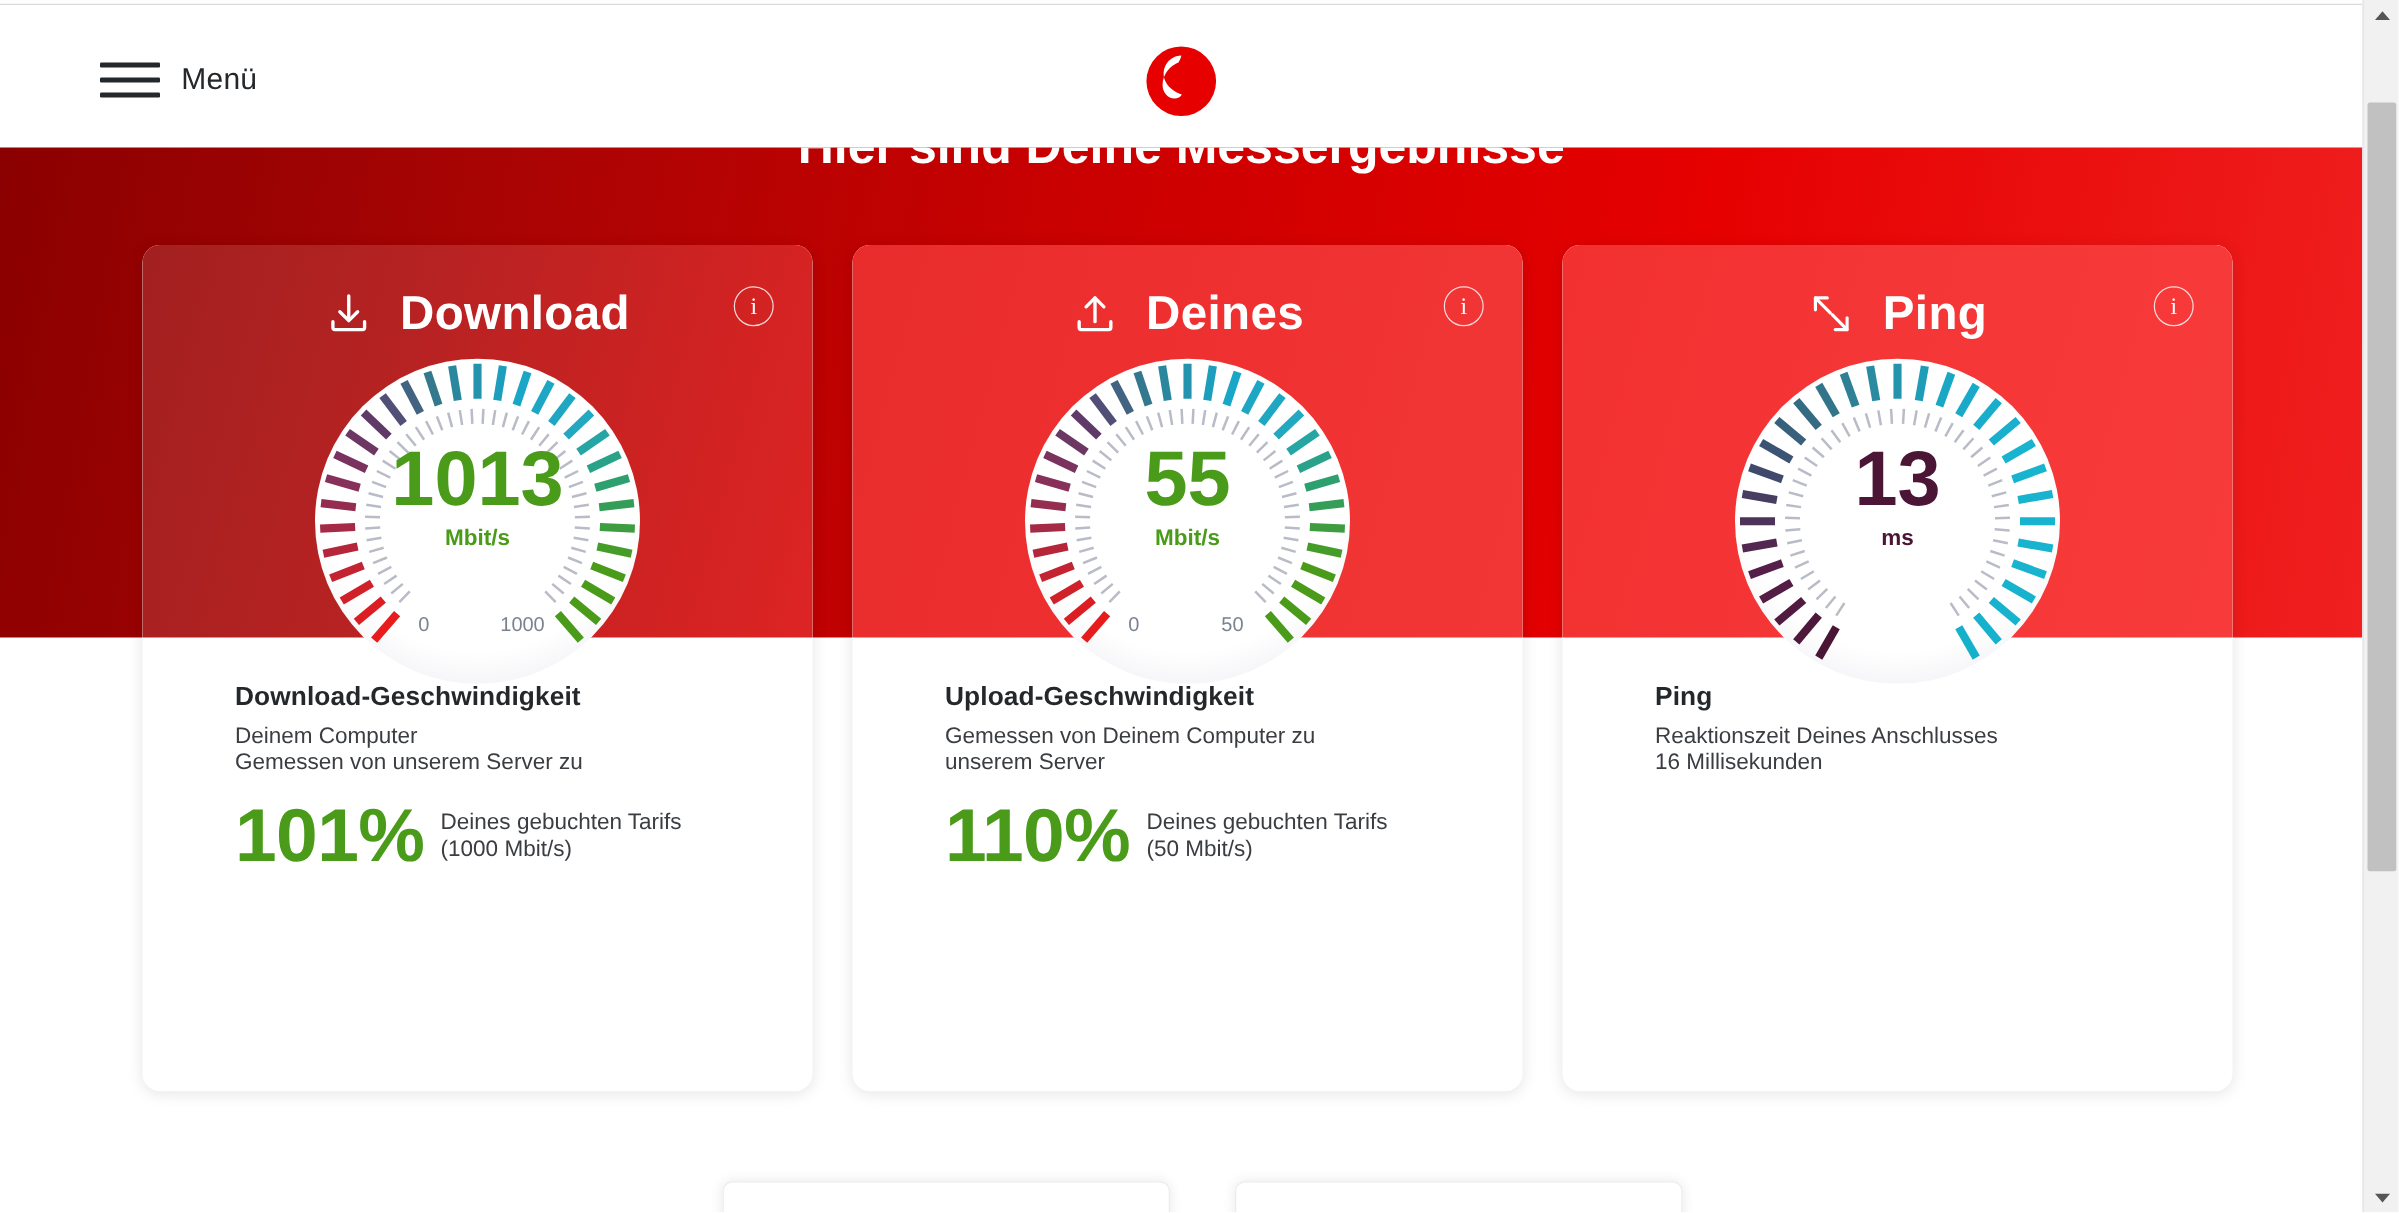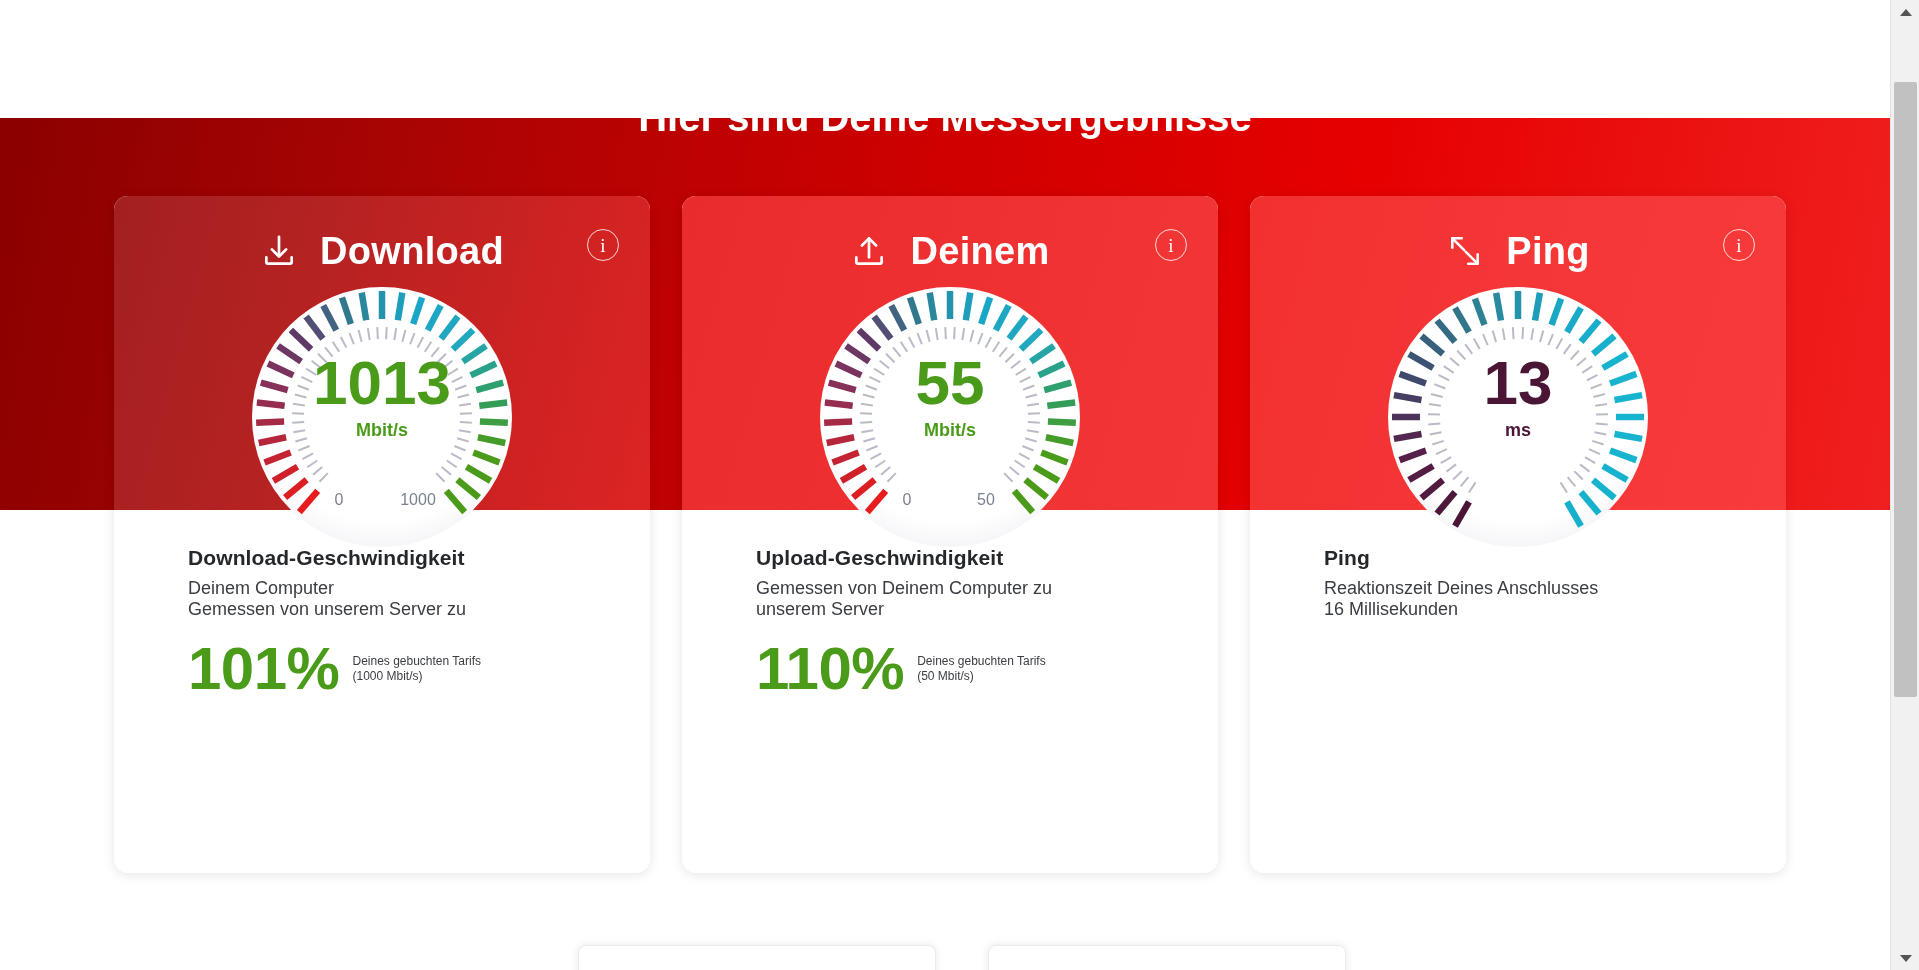--- a/index.html
+++ b/index.html
@@ -190,21 +190,21 @@
     gap: 13px;
   }
   .percent-num {
     font-size: 60px;
     font-weight: bold;
     color: #4a9b19;
     line-height: 1;
     letter-spacing: -.5px;
   }
   .percent-text {
-    font-size: 12px;
+    font-size: 18px;
     color: #3a3d41;
     line-height: 1.21;
   }
 
   
   .bottom-card {
     position: absolute;
     top: 945px;
     height: 60px;
     background: #ffffff;
@@ -252,20 +252,36 @@
     left: 0; top: 24px;
     width: 29px; height: 922px;
   }
 </style>
 </head>
 <body>
 
 <div id="viewport">
   <div id="page">
 
+    <div id="topbar">
+      <div id="menu-button">
+        <span id="hamburger">
+          <span></span>
+            <span></span>
+            <span></span>
+        </span>
+        <span id="menu-label">Menü</span>
+      </div>
+      <div id="logo">
+        <svg viewBox="0 0 64 64" width="66" height="66" aria-hidden="true">
+          <circle cx="32" cy="32" r="27" fill="#e60000"></circle>
+          <path d="M32 12c-4 0-8.3 2.1-10.9 5.6-3.4 4.6-3.5 10.3-1.2 14.8 2.7 5.3 8.1 8.6 12.6 9.8-1.1 1.9-3.2 3.2-5.8 3.2-5 0-9.2-4.4-9.2-10.6 0-7.5 5.2-14.6 12.6-17.5-.2-.2 1.9-3.4 1.9-5.3z" fill="#ffffff"></path>
+        </svg>
+      </div>
+    </div>
 
     <div id="hero">
       <div id="hero-title">Hier sind Deine Messergebnisse</div>
     </div>
 
     <div id="cards">
 
       <div class="card download">
         <div class="card-top"></div>
 
@@ -397,21 +413,21 @@
 
       <div class="card upload">
         <div class="card-top"></div>
 
         <div class="card-head">
           <svg class="head-icon" viewBox="0 0 24 24" fill="none" stroke="#ffffff" stroke-width="1.7" stroke-linecap="round" stroke-linejoin="round">
             <path d="M12 16V4"></path>
             <path d="M7.5 8.5L12 4l4.5 4.5"></path>
             <path d="M4 16v3a1 1 0 001 1h14a1 1 0 001-1v-3"></path>
           </svg>
-          <span class="head-title">Deinem</span>
+          <span class="head-title">Deines</span>
         </div>
 
         <div class="info-btn">
           <span>i</span>
         </div>
 
         <div class="gauge-wrap">
           <svg viewBox="0 0 266 266">
             <circle cx="133" cy="133" r="130" fill="url(#dialbg)"></circle>
             <g id="ul-major" stroke-linecap="butt">

